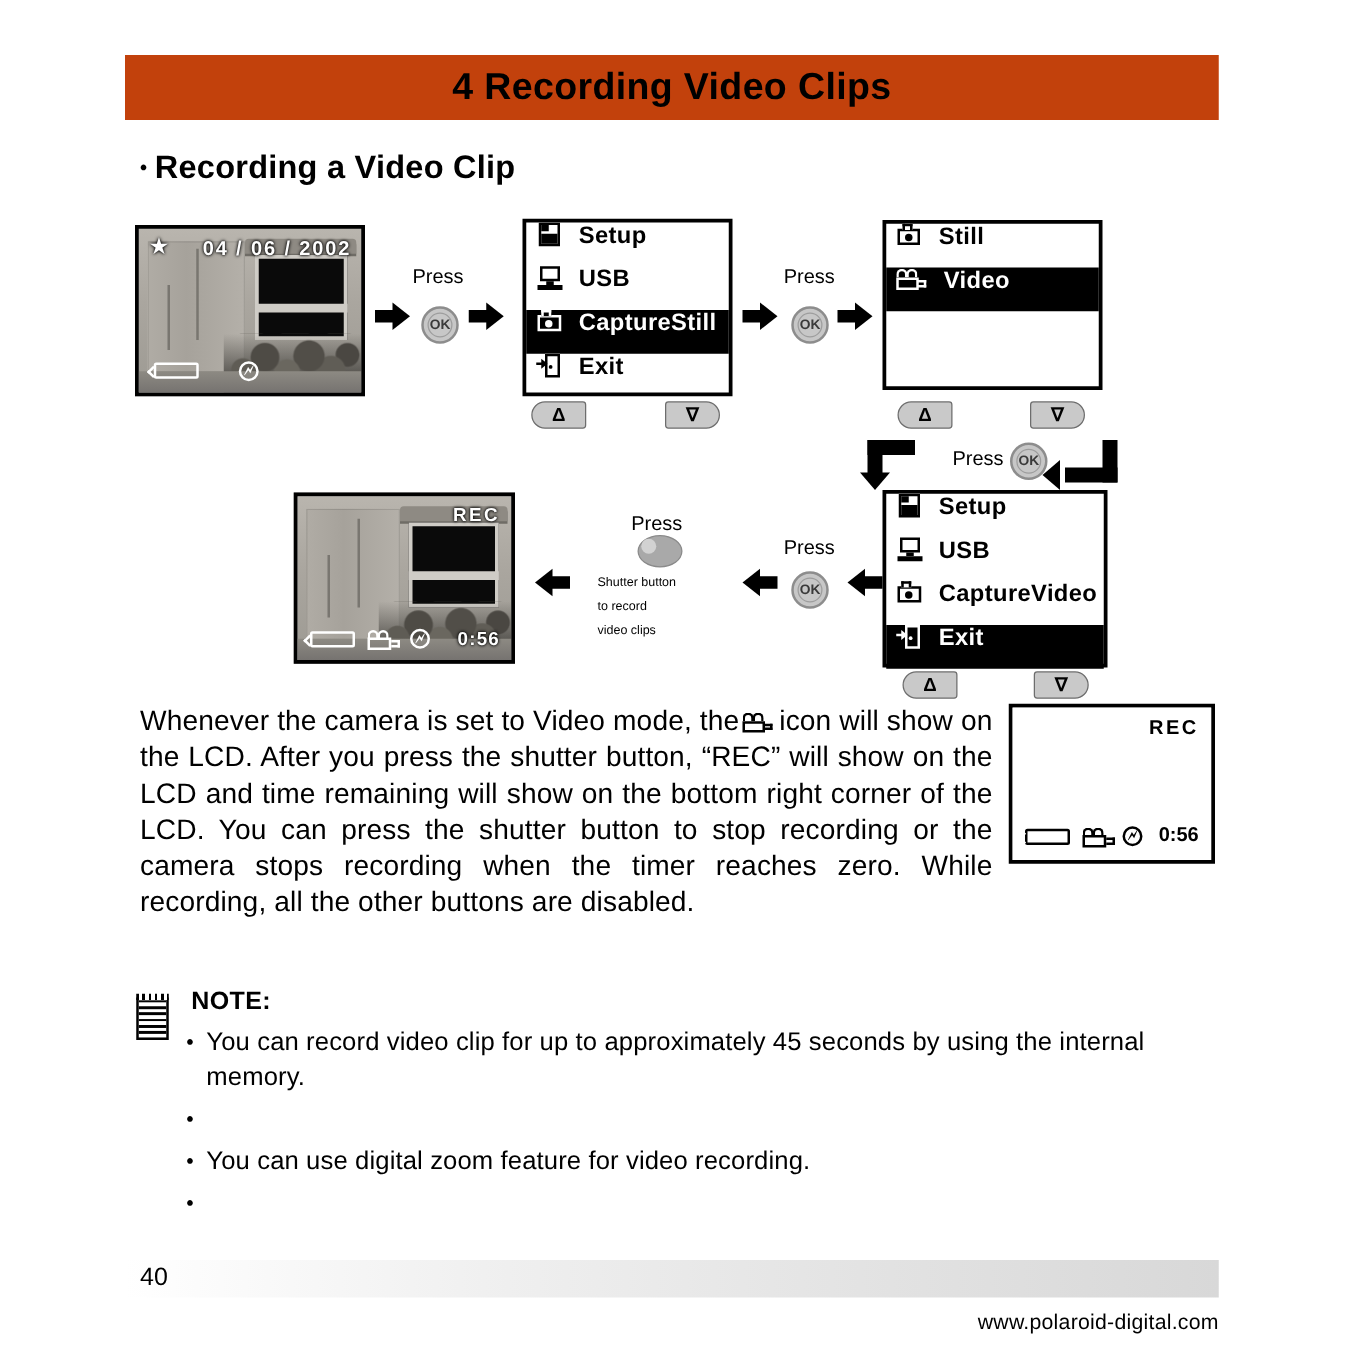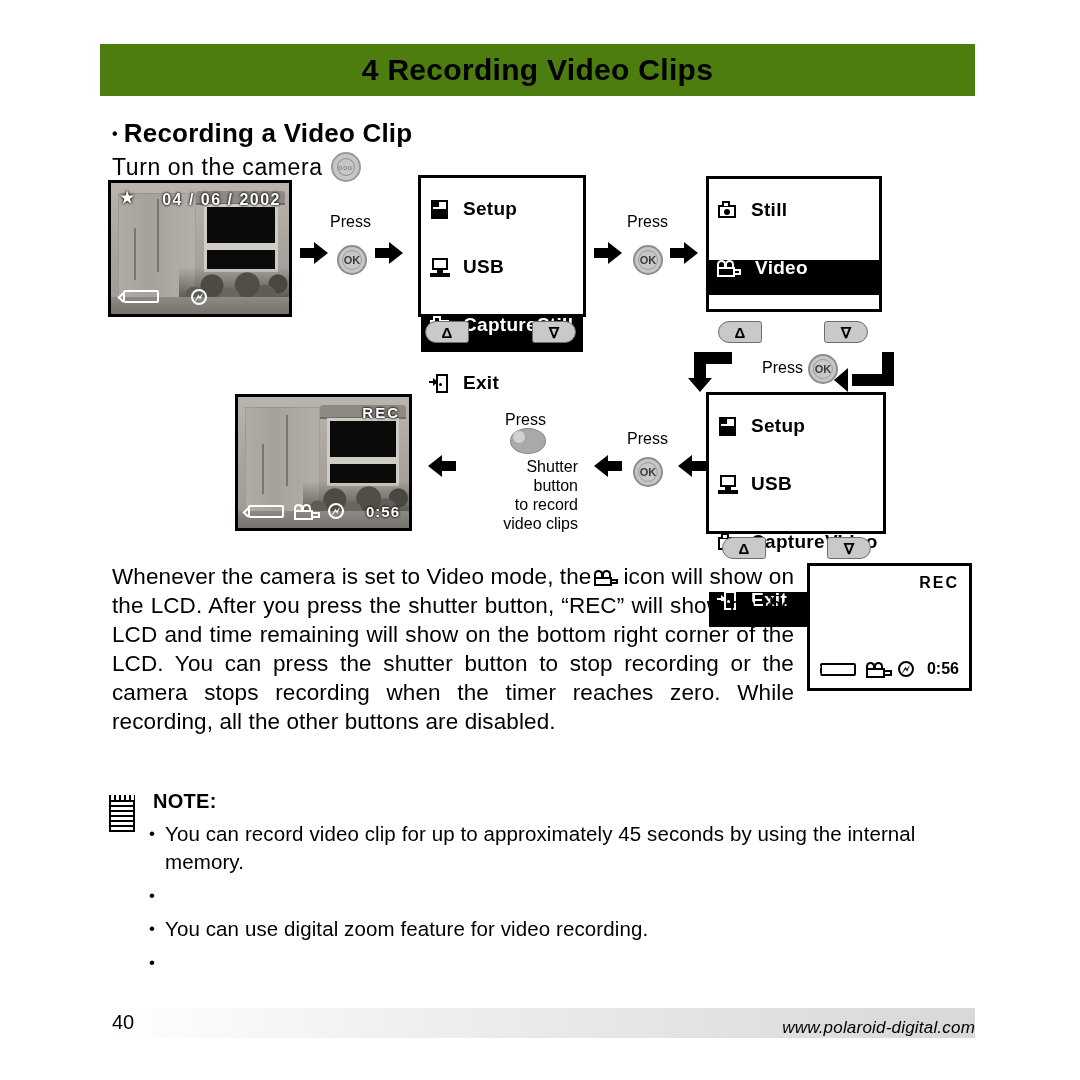--- a/index.html
+++ b/index.html
@@ -10,21 +10,21 @@
     font-family:"Liberation Sans", sans-serif;
     color:#000;
     position:relative;
     overflow:hidden;
   }
   .page { position:absolute; left:0; top:0; width:1080px; height:1080px; }
 
   
   .chapter-bar{
     position:absolute; left:100px; top:44px; width:875px; height:52px;
-    background:#4d7c0f;
+    background:#c2410c;
     display:flex; align-items:center; justify-content:center;
   }
   .chapter-title{ font-size:30px; font-weight:bold; letter-spacing:.3px; }
 
   
   .sec-head{
     position:absolute; left:112px; top:118px;
     font-size:26px; font-weight:bold; letter-spacing:.2px;
   }
   .sec-head .dot{ font-size:16px; vertical-align:3px; margin-right:6px; }
@@ -140,22 +140,22 @@
     position:absolute; width:16px; height:16px; border:2px solid #fff; border-radius:50%;
     font-size:11px; line-height:12px; text-align:center; color:#fff; font-weight:bold;
   }
   .noflash.dark{ border-color:#000; color:#000; }
 
   
   .menu{
     position:absolute; border:3px solid #000; background:#fff;
   }
   .menu-row{
-    height:35px; display:flex; align-items:flex-end; padding:16px 8px;
-    font-size:19px; font-weight:bold; letter-spacing:.3px;margin-top:23px;
+    height:35px; display:flex; align-items:flex-start; padding:0 8px;
+    font-size:19px; font-weight:bold; letter-spacing:.3px;
   }
   .menu-row.sel{ background:#000; color:#fff; }
   .menu-row .mlabel{ margin-left:12px; flex:1; }
   .menu-row .mval{ margin-right:4px; }
 
   
   .mi{ width:22px; height:20px; position:relative; flex:none; }
   .mi-setup .sheet{
     position:absolute; left:2px; top:0; width:17px; height:19px;
     border:2px solid currentColor; background:#fff;
@@ -316,40 +316,37 @@
   .footer-rule{
     position:absolute; left:100px; top:1008px; width:875px; height:30px;
     background:linear-gradient(90deg,#ffffff 0%, #efefef 35%, #e2e2e2 70%, #d8d8d8 100%);
   }
   .pg-num{ position:absolute; left:112px; top:1011px; font-size:20px; }
   .foot-main{
     position:absolute; right:105px; top:1010px;
     font-size:21px; font-weight:bold; font-style:italic; letter-spacing:.2px;
   }
   .foot-url{
-    position:absolute; right:105px; top:1018px;
-    font-size:17px; font-style:italic; letter-spacing:.2px;
+    position:absolute; right:105px; top:1048px;
+    font-size:17px; letter-spacing:.2px;
   }
 </style>
 </head>
 <body>
 
 <div class="page">
 
   <div class="chapter-bar">
     <div class="chapter-title">4 Recording Video Clips</div>
   </div>
 
   <div class="sec-head">
     <span class="dot">•</span><span>Recording a Video Clip</span>
   </div>
 
-  <div class="turn-on">
-    <span>Turn on the camera</span><span class="power-btn"><span class="dots">ooo</span></span>
-  </div>
 
   <div class="lcd" style="left:108px; top:180px; width:184px; height:137px;">
     <div class="scene">
       <div class="wall"></div>
       <div class="crack" style="left:26%; top:12%; height:56%;"></div>
       <div class="crack" style="left:13%; top:34%; height:40%;"></div>
       <div class="lintel"></div>
       <div class="window"></div>
       <div class="foliage"></div>
       <div class="ground"></div>
@@ -517,21 +514,21 @@
   </div>
   <div class="press-lbl" style="left:627px; top:430px;">Press</div>
   <div class="ok-btn" style="left:633px; top:457px;">OK</div>
   <div class="fal" style="left:592px; top:455px; width:30px; height:22px;">
     <div class="bar"></div>
       <div class="head"></div>
   </div>
 
   <div class="press-lbl" style="left:505px; top:411px;">Press</div>
   <div class="shutter-btn" style="left:510px; top:428px;"></div>
-  <div style="position:absolute; left:478px; top:457px; width:100px; text-align:right; font-size:16px; line-height:19px;">
+  <div style="position:absolute; left:478px; top:457px; width:100px; text-align:left; font-size:10px; line-height:19px;">
     <div>Shutter button</div>
     <div>to record</div>
     <div>video clips</div>
   </div>
   <div class="fal" style="left:426px; top:455px; width:30px; height:22px;">
     <div class="bar"></div>
       <div class="head"></div>
   </div>
 
   <div class="lcd" style="left:235px; top:394px; width:177px; height:137px;">

